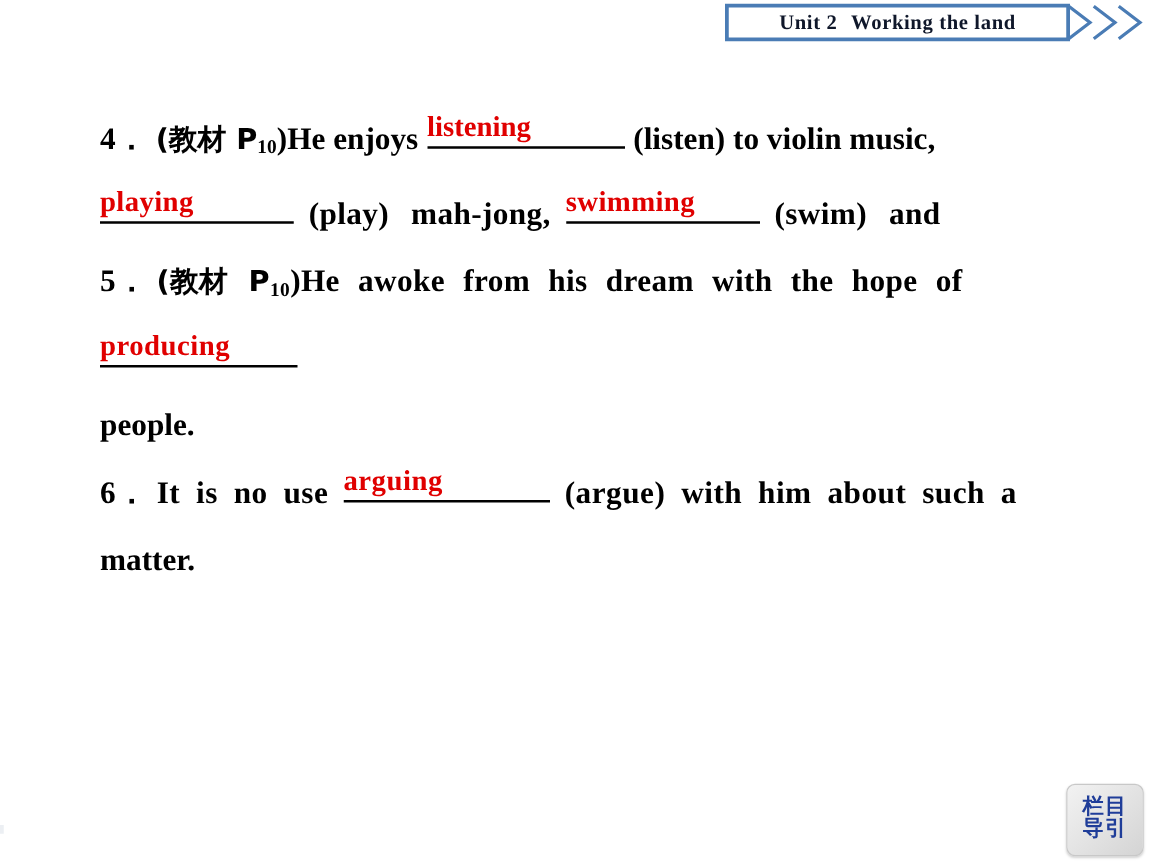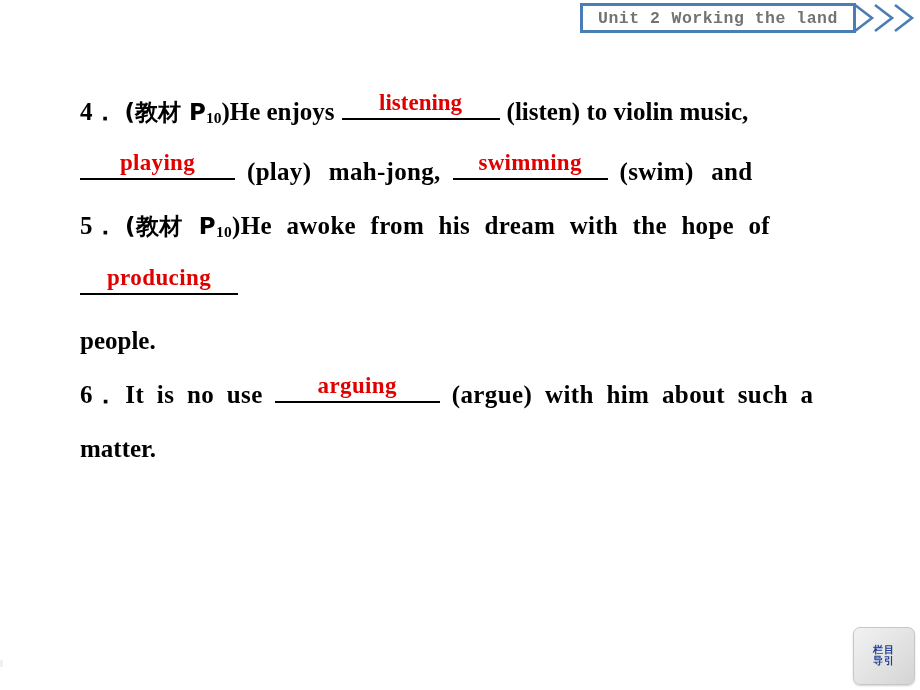--- a/index.html
+++ b/index.html
@@ -30,26 +30,26 @@
     width: 276px;
     height: 30px;
     box-sizing: border-box;
     border: 3px solid #4a7cb5;
     background: #ffffff;
     display: flex;
     align-items: center;
     justify-content: center;
   }
   .header-title {
-    color: #737373;
+    color: #0f172a;
     font-size: 16.5px;
     font-weight: bold;
     letter-spacing: 0.5px;
     white-space: nowrap;
-    font-family: Liberation Mono, monospace;
+    font-family: Liberation Serif, serif;
   }
   .header-title .sp { display: inline-block; width: 11px; }
   .chevrons {
     position: absolute;
     left: 272px;
     top: 0px;
     width: 70px;
     height: 30px;
   }
 
@@ -89,21 +89,20 @@
     position: relative;
     border-bottom: 2.5px solid #000000;
     vertical-align: baseline;
     height: 30px;
   }
   .blank .answer {
     position: absolute;
     left: 0;
     right: 0;
     bottom: 4px;
-    text-align: center;
     color: #e00000;
     font-size: 23px;
     font-weight: bold;
     font-family: "Liberation Serif", "DejaVu Serif", serif;
     white-space: nowrap;
     line-height: 1;
   }
 
   
   .w-listening { width: 158px; }
@@ -133,23 +132,23 @@
     border: 1px solid #c8c8c8;
     box-shadow: 0 1px 2px rgba(0,0,0,0.18);
     display: flex;
     flex-direction: column;
     align-items: center;
     justify-content: center;
     line-height: 1.08;
   }
   .corner-button span {
     color: #1f3d99;
-    font-size: 10px;
-    font-weight: bold;
-    font-family: Liberation Sans, sans-serif;
+    font-size: 17px;
+    font-weight: bold;
+    font-family: Liberation Mono, monospace;
     letter-spacing: 1px;
   }
 
   .edge-mark {
     position: absolute;
     left: 0;
     top: 660px;
     width: 3px;
     height: 7px;
     background: #eceff3;

